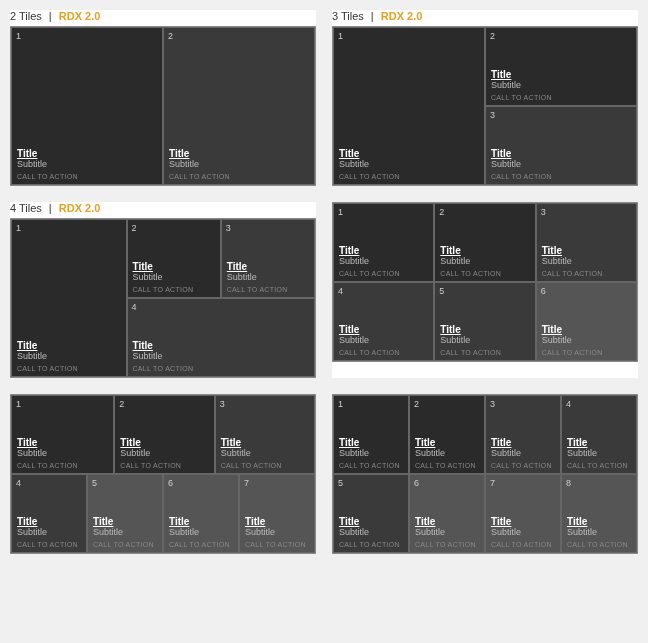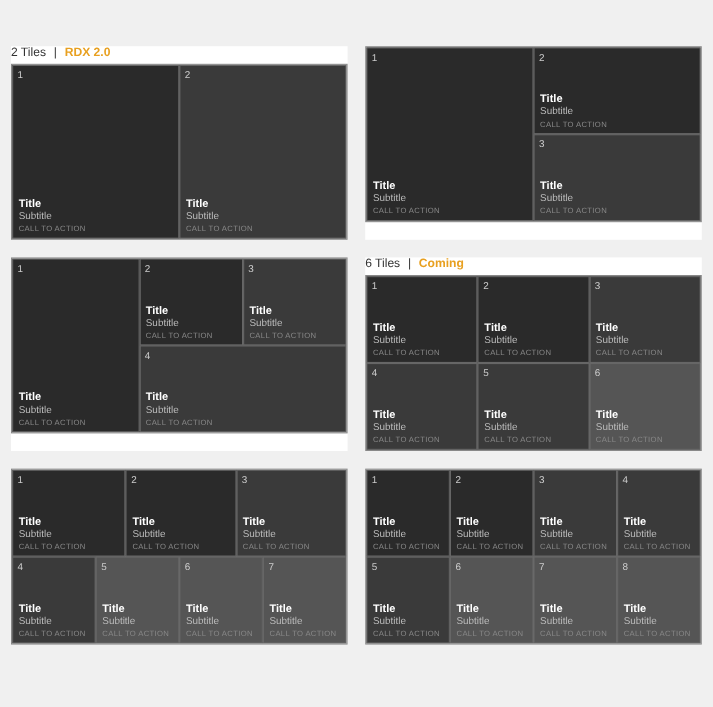--- a/index.html
+++ b/index.html
@@ -8,21 +8,20 @@
       font-family: Arial, sans-serif;
       font-size: 11px;
       color: #333;
       width: 648px;
     }
     .page {
       padding: 10px;
       display: grid;
       grid-template-columns: 1fr 1fr;
       gap: 16px;
-      margin-top: 32px;
     }
     .section {
       background: #fff;
     }
     .section-header {
       font-size: 11px;
       font-weight: normal;
       margin-bottom: 4px;
       color: #333;
     }
@@ -74,20 +73,21 @@
       color: #fff;
     }
     .tile-light {
       background: #555;
       color: #fff;
     }
     .tile-title {
       font-weight: bold;
       font-size: 10px;
       text-align: left;
+      text-decoration: underline;
     }
     .tile-subtitle {
       font-size: 9px;
       color: #bbb;
       text-align: left;
     }
     .tile-cta {
       font-size: 7px;
       color: #888;
       text-align: left;
@@ -144,20 +144,25 @@
           <span class="tile-number">2</span>
           <div class="tile-title">Title</div>
           <div class="tile-subtitle">Subtitle</div>
           <div class="tile-cta">CALL TO ACTION</div>
         </div>
       </div>
     </div>
   </div>
 
   <div class="section">
+    <div class="section-header">
+      <span>3 Tiles</span>
+      <span class="pipe">|</span>
+      <span class="rdx-label">RDX 2.0</span>
+    </div>
     <div class="tile-grid grid-3" style="flex-direction:row; height:160px;">
       <div class="tile tile-dark left-big" style="flex:0 0 50%; justify-content:flex-end;">
         <span class="tile-number">1</span>
         <div class="tile-title">Title</div>
         <div class="tile-subtitle">Subtitle</div>
         <div class="tile-cta">CALL TO ACTION</div>
       </div>
       <div class="right-col" style="flex:0 0 50%; display:flex; flex-direction:column;">
         <div class="tile tile-dark" style="flex:1; justify-content:flex-end; position:relative;">
           <span class="tile-number">2</span>
@@ -169,20 +174,25 @@
           <span class="tile-number">3</span>
           <div class="tile-title">Title</div>
           <div class="tile-subtitle">Subtitle</div>
           <div class="tile-cta">CALL TO ACTION</div>
         </div>
       </div>
     </div>
   </div>
 
   <div class="section">
+    <div class="section-header">
+      <span>4 Tiles</span>
+      <span class="pipe">|</span>
+      <span class="rdx-label">RDX 2.0</span>
+    </div>
     <div class="tile-grid" style="flex-direction:row; height:160px;">
       <div class="tile tile-dark" style="flex:0 0 38%; justify-content:flex-end; position:relative;">
         <span class="tile-number">1</span>
         <div class="tile-title">Title</div>
         <div class="tile-subtitle">Subtitle</div>
         <div class="tile-cta">CALL TO ACTION</div>
       </div>
       <div style="flex:1; display:flex; flex-direction:column;">
         <div style="display:flex; flex:1;">
           <div class="tile tile-dark" style="flex:1; justify-content:flex-end; position:relative;">
@@ -204,25 +214,20 @@
             <div class="tile-title">Title</div>
             <div class="tile-subtitle">Subtitle</div>
             <div class="tile-cta">CALL TO ACTION</div>
           </div>
         </div>
       </div>
     </div>
   </div>
 
   <div class="section">
-    <div class="section-header">
-      <span>6 Tiles</span>
-      <span class="pipe">|</span>
-      <span class="coming-label">Coming</span>
-    </div>
     <div class="tile-grid" style="flex-direction:column; height:160px;">
       <div style="display:flex; flex:1;">
         <div class="tile tile-dark" style="flex:1; justify-content:flex-end; position:relative;">
           <span class="tile-number">1</span>
           <div class="tile-title">Title</div>
           <div class="tile-subtitle">Subtitle</div>
           <div class="tile-cta">CALL TO ACTION</div>
         </div>
         <div class="tile tile-dark" style="flex:1; justify-content:flex-end; position:relative;">
           <span class="tile-number">2</span>

